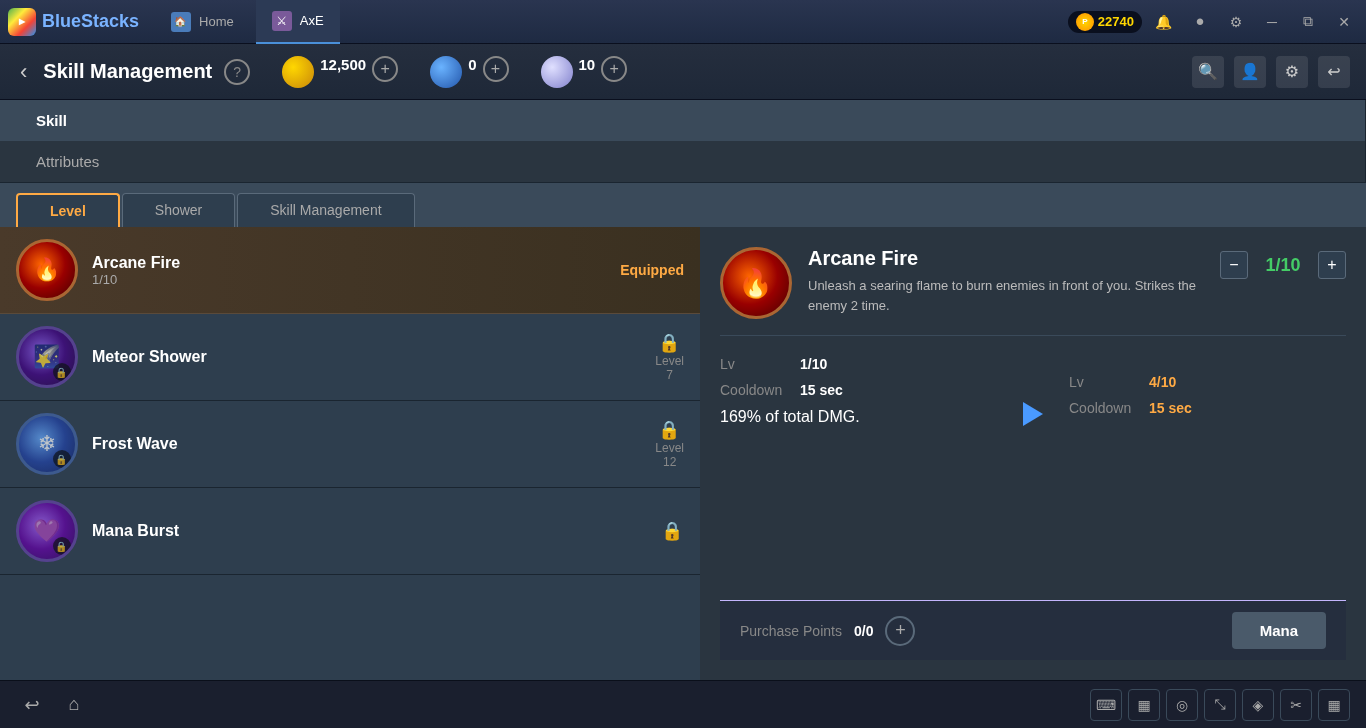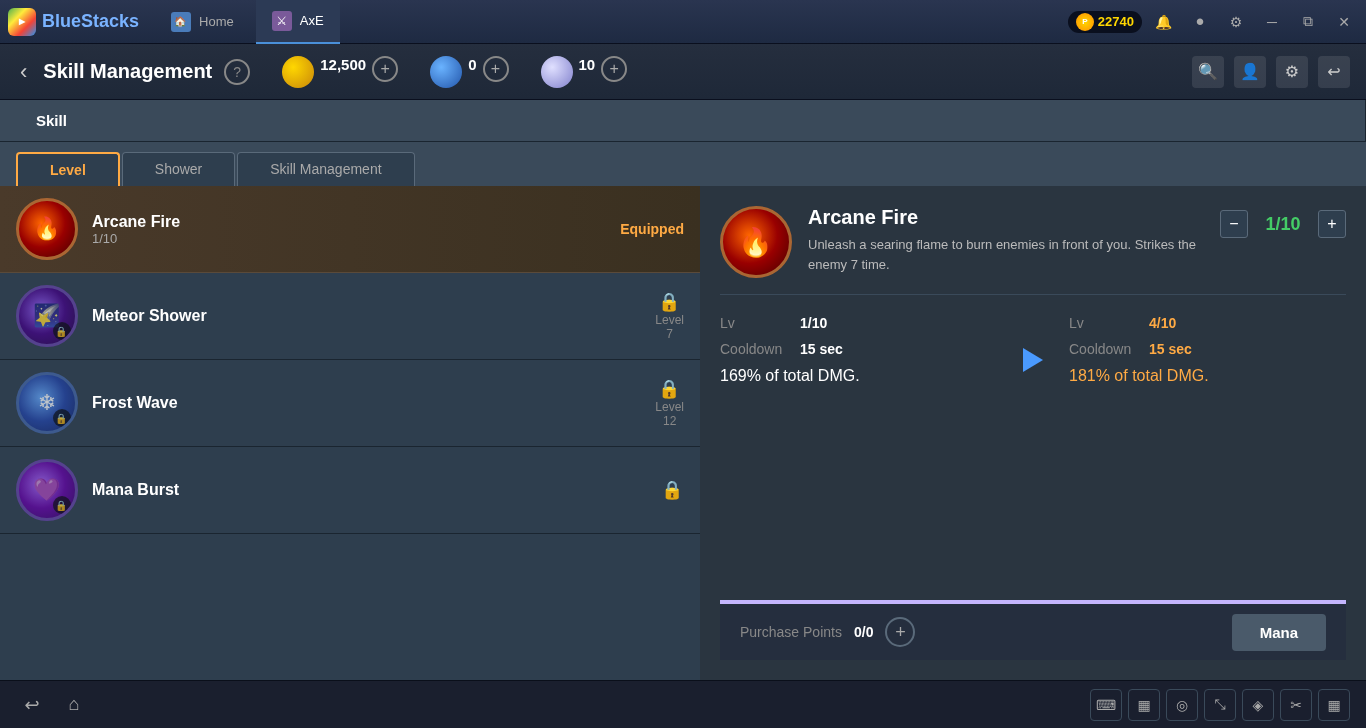--- a/index.html
+++ b/index.html
@@ -373,21 +373,21 @@
       font-size: 18px;
       font-weight: 700;
       color: #44cc66;
       min-width: 50px;
       text-align: center;
     }
 
     
     .stats-area {
       display: flex;
-      align-items: center;
+      align-items: flex-end;
       margin-top: 20px;
       gap: 16px;
     }
     .stats-col {
       flex: 1;
     }
     .stat-row {
       display: flex;
       margin-bottom: 10px;
       font-size: 14px;
@@ -422,21 +422,21 @@
       width: 0; height: 0;
       border-top: 12px solid transparent;
       border-bottom: 12px solid transparent;
       border-left: 20px solid #4a9aff;
     }
 
     
     .bottom-bar {
       height: 60px;
       background: #252e3e;
-      border-top: 4px solid #c4b5fd;
+      border-top: 1px solid #c4b5fd;
       display: flex;
       align-items: center;
       padding: 0 20px;
       gap: 12px;
     }
     .purchase-label {
       font-size: 14px;
       color: #888;
     }
     .purchase-value {
@@ -579,20 +579,23 @@
       <div class="tb-icon">👤</div>
       <div class="tb-icon">⚙</div>
       <div class="tb-icon">↩</div>
     </div>
   </div>
 
   <div class="main-tabs">
     <div class="main-tab active">
       <span>Skill</span>
     </div>
+    <div class="main-tab">
+      <span>Attributes</span>
+    </div>
   </div>
 
   <div class="sub-tabs">
     <div class="sub-tab active">
       <span>Level</span>
     </div>
     <div class="sub-tab">
       <span>Shower</span>
     </div>
     <div class="sub-tab">
@@ -661,21 +664,21 @@
     </div>
 
     <div class="skill-detail">
 
       <div class="detail-header">
         <div class="detail-icon">
           <div style="width:100%;height:100%;display:flex;align-items:center;justify-content:center;font-size:28px;">🔥</div>
         </div>
         <div class="detail-info">
           <div class="detail-name">Arcane Fire</div>
-          <div class="detail-desc">Unleash a searing flame to burn enemies in front of you. Strikes the enemy 7 time.</div>
+          <div class="detail-desc">Unleash a searing flame to burn enemies in front of you. Strikes the enemy 2 time.</div>
         </div>
         <div class="level-control">
           <div class="level-btn">−</div>
           <div class="level-value">1/10</div>
           <div class="level-btn">+</div>
         </div>
       </div>
 
       <div class="stats-area">
         <div class="stats-col">
@@ -696,21 +699,20 @@
 
         <div class="stats-col">
           <div class="stat-row">
             <span class="stat-label">Lv</span>
             <span class="stat-value orange">4/10</span>
           </div>
           <div class="stat-row">
             <span class="stat-label">Cooldown</span>
             <span class="stat-value orange">15 sec</span>
           </div>
-          <div class="stat-dmg orange">181% of total DMG.</div>
         </div>
       </div>
 
       <div class="bottom-bar" style="margin-top:auto;">
         <span class="purchase-label">Purchase Points</span>
         <span class="purchase-value">0/0</span>
         <div class="purchase-add">+</div>
         <div class="reset-btn">Mana</div>
       </div>
 

